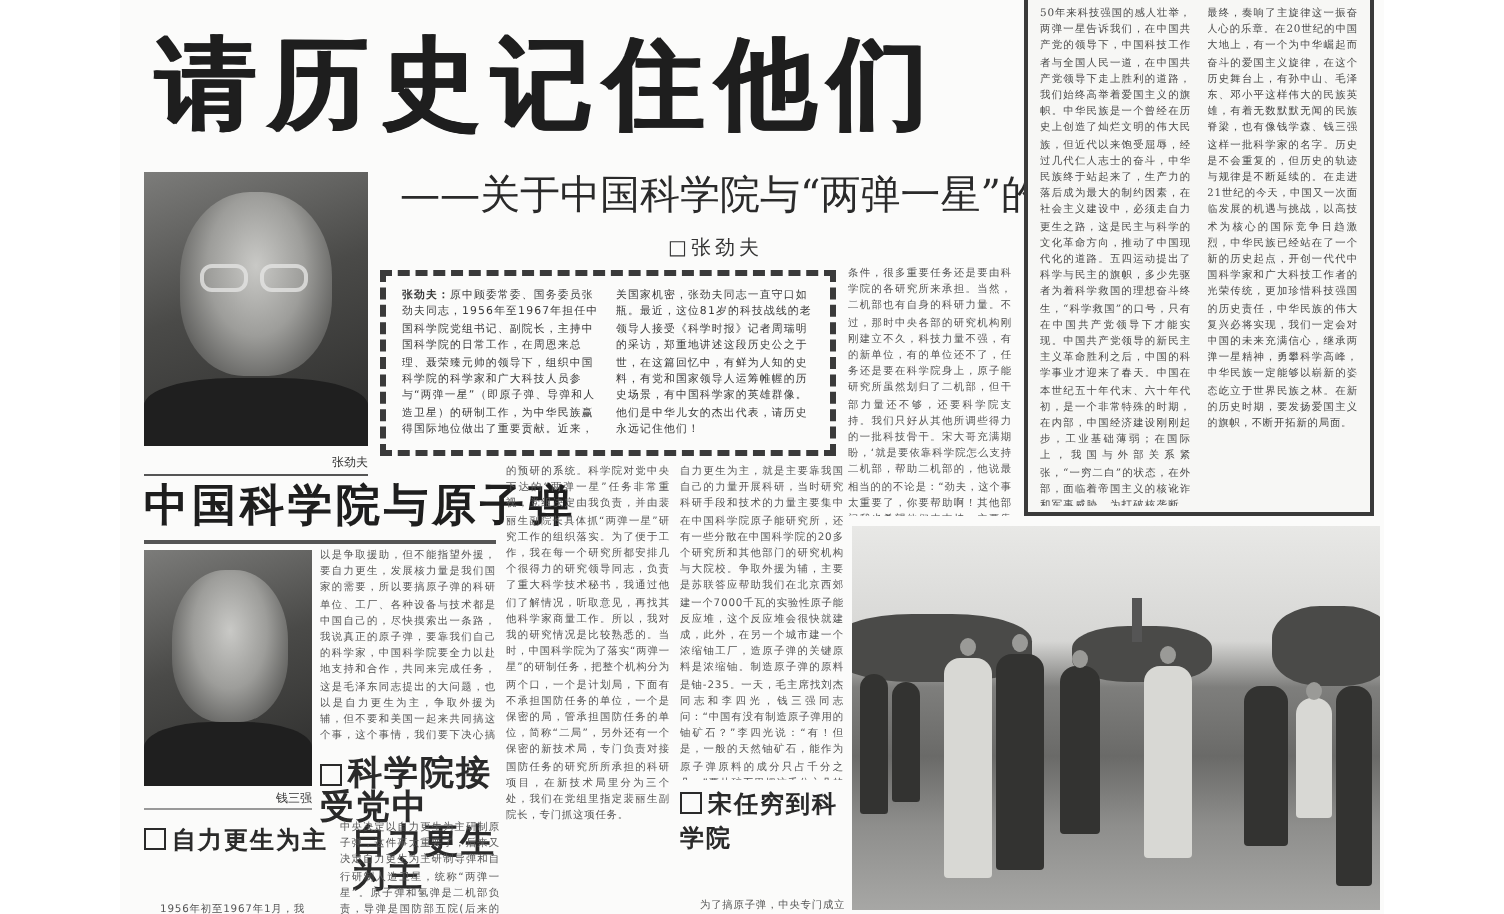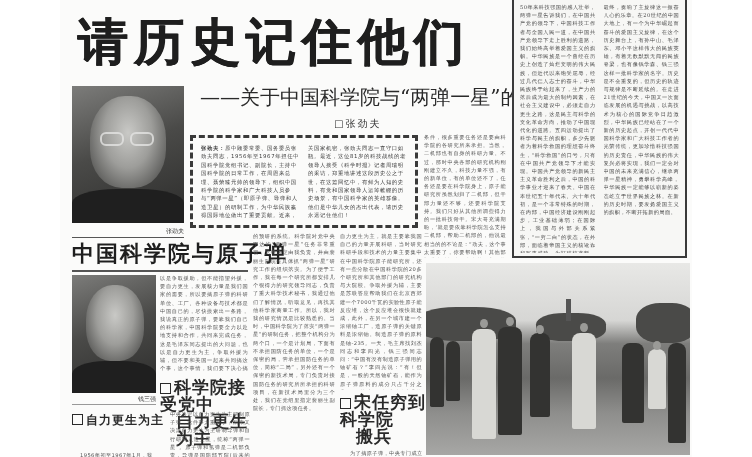--- a/index.html
+++ b/index.html
@@ -151,23 +151,22 @@
   <div class="abs sub-head" style="left:100px; top:380px; width:92px; font-size:17px; line-height:17px;font-family:Liberation Mono, monospace;">
     <span class="sq"></span><span>科学院接受党中</span>
     <span class="indent">自力更生为主</span>
   </div>
   <div class="abs textcol" style="left:110px; top:410px; width:80px; height:47px;">中央决定以自力更生为主研制原子弹，这件事太重要了，后来又决定自力更生为主研制导弹和自行研制人造卫星，统称“两弹一星”。原子弹和氢弹是二机部负责，导弹是国防部五院(后来的七机部)</div>
 
   <div class="abs textcol" style="left:193px; top:232px; width:82px; height:225px;">的预研的系统。科学院对党中央下达的“两弹一星”任务非常重视，党组决定由我负责，并由裴丽生副院长具体抓“两弹一星”研究工作的组织落实。为了便于工作，我在每一个研究所都安排几个很得力的研究领导同志，负责了重大科学技术秘书，我通过他们了解情况，听取意见，再找其他科学家商量工作。所以，我对我的研究情况是比较熟悉的。当时，中国科学院为了落实“两弹一星”的研制任务，把整个机构分为两个口，一个是计划局，下面有不承担国防任务的单位，一个是保密的局，管承担国防任务的单位，简称“二局”，另外还有一个保密的新技术局，专门负责对接国防任务的研究所所承担的科研项目，在新技术局里分为三个处，我们在党组里指定裴丽生副院长，专门抓这项任务。</div>
 
   <div class="abs textcol" style="left:280px; top:232px; width:82px; height:158px;">自力更生为主，就是主要靠我国自己的力量开展科研，当时研究科研手段和技术的力量主要集中在中国科学院原子能研究所，还有一些分散在中国科学院的20多个研究所和其他部门的研究机构与大院校。争取外援为辅，主要是苏联答应帮助我们在北京西郊建一个7000千瓦的实验性原子能反应堆，这个反应堆会很快就建成，此外，在另一个城市建一个浓缩铀工厂，造原子弹的关键原料是浓缩铀。制造原子弹的原料是铀-235。一天，毛主席找刘杰同志和李四光，钱三强同志问：“中国有没有制造原子弹用的铀矿石？”李四光说：“有！但是，一般的天然铀矿石，能作为原子弹原料的成分只占千分之几。”要从矿石里把这千分之几的铀提炼出来，再浓缩成为原子弹的原料，就要建立浓缩铀工厂。</div>
 
-  <div class="abs sub-head" style="left:280px; top:394px; width:86px; font-size:17px; line-height:17px;">
+  <div class="abs sub-head" style="left:280px; top:394px; width:86px; font-size:12px; line-height:17px;">
     <span class="sq"></span><span>宋任穷到科学院</span>
-    <span class="indent">搬兵</span>
   </div>
   <div class="abs textcol" style="left:290px; top:449px; width:76px; height:8px;">为了搞原子弹，中央专门成立</div>
 
   <div class="abs bottom-photo" title="毛泽东与科学家们在一起（历史照片）">
     <div class="tree" style="left:-10px; top:44px; width:100px; height:34px;"></div>
     <div class="tree" style="left:110px; top:50px; width:70px; height:28px;"></div>
     <div class="tree" style="left:210px; top:40px; width:60px; height:40px;"></div>
     <div class="tower" style="left:140px; top:36px; width:5px; height:22px;"></div>
     <div class="figure dark" style="left:4px; top:74px; width:14px; height:70px;"></div>
     <div class="figure dark" style="left:20px; top:78px; width:14px; height:60px;"></div>

